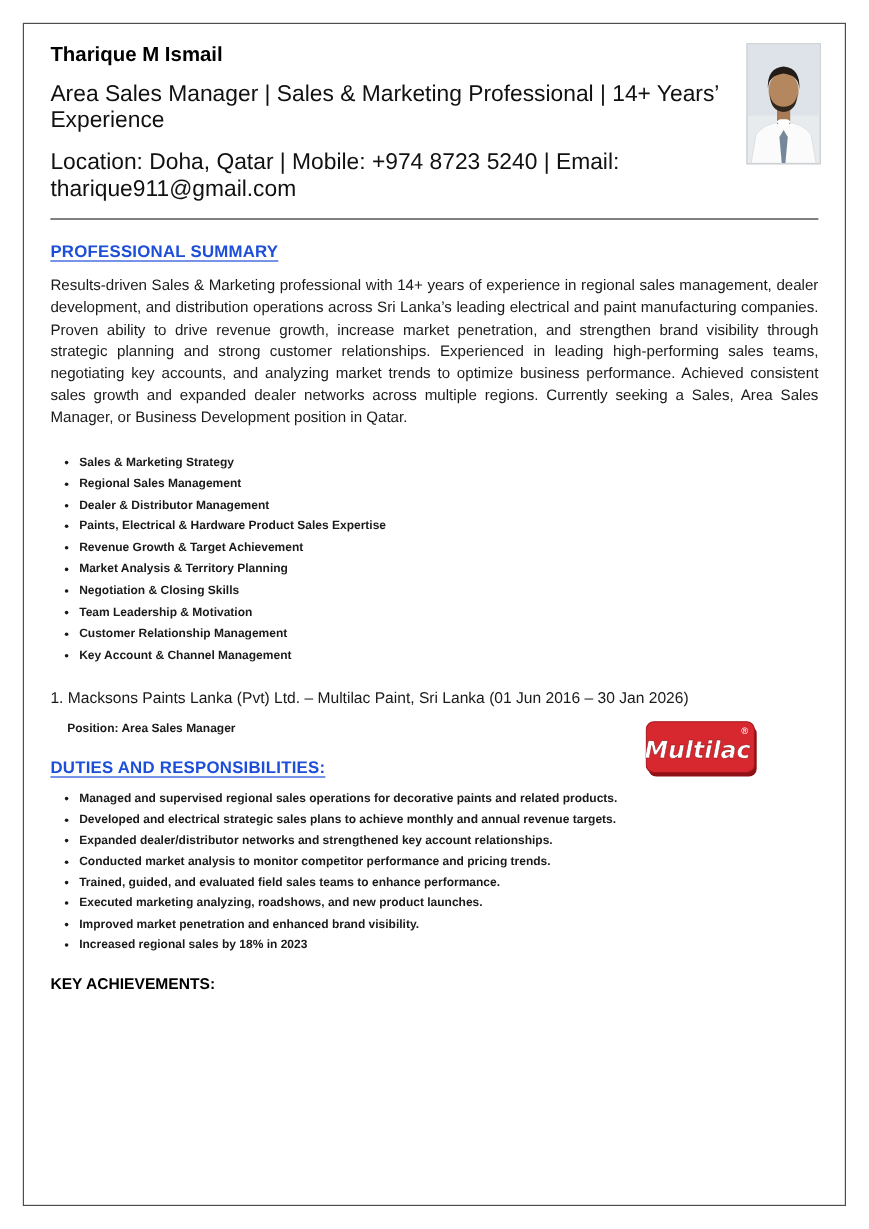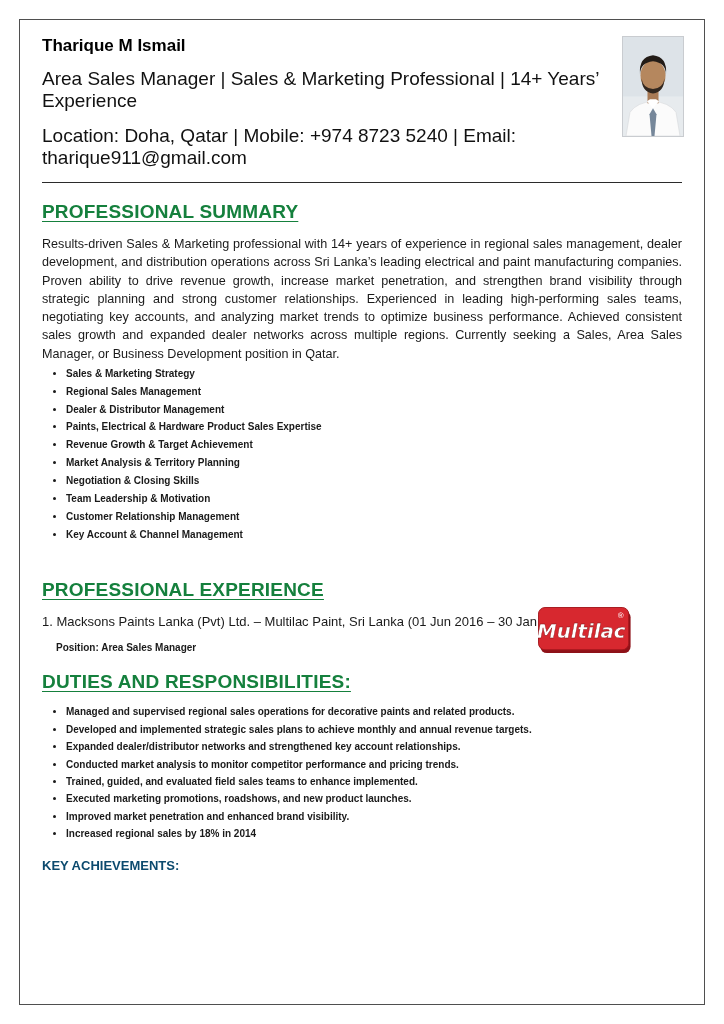--- a/index.html
+++ b/index.html
@@ -27,29 +27,29 @@
   .photo{
     position:absolute;top:0;right:-2px;width:60px;height:99px;
     border:1px solid #c9ccd0;overflow:hidden;background:#e6e9eb;
   }
   .photo svg{display:block;width:100%;height:100%;}
   .divider{
     border:none;border-top:1.6px solid #2b2b2b;margin:10px 0 0 0;
   }
   
   .sec-heading{
-    color:#15803d;font-size:19px;font-weight:bold;
+    color:#1d4ed8;font-size:14px;font-weight:bold;
     text-decoration:underline;text-underline-offset:3px;
     margin:18px 0 12px 0;letter-spacing:.2px;
   }
   .black-heading{
-    color:#0c4a6e;font-size:13px;font-weight:bold;margin:18px 0 10px 0;
+    color:#000000;font-size:13px;font-weight:bold;margin:18px 0 10px 0;
   }
   .body-text{
-    font-size:12.6px;line-height:1.45;text-align:justify;margin:0 0 4px 0;
+    font-size:12.6px;line-height:1.45;text-align:justify;margin:0 0 22px 0;
   }
   ul.bullets{
     margin:2px 0 6px 0;padding:0 0 0 24px;list-style:disc;
   }
   ul.bullets li{
     font-size:10px;line-height:1.34;margin:0 0 4.5px 0;text-align:justify;font-weight:bold;
   }
   ul.tight li{margin-bottom:4px;}
   .spacer-lg{height:14px;}
   
@@ -113,44 +113,43 @@
         <li>Negotiation &amp; Closing Skills</li>
         <li>Team Leadership &amp; Motivation</li>
         <li>Customer Relationship Management</li>
         <li>Key Account &amp; Channel Management</li>
       </ul>
   </div>
 
   <div class="spacer-lg"></div>
 
   <div class="experience-block">
-    <div class="sec-heading">PROFESSIONAL EXPERIENCE</div>
     <p class="job-line"><span class="job-company">1. Macksons Paints Lanka (Pvt) Ltd. – Multilac Paint, Sri Lanka</span><span class="job-dates"> (01 Jun 2016 – 30 Jan 2026)</span></p>
     <p class="position-line">Position: Area Sales Manager</p>
 
     <div class="logo">
       <svg viewBox="0 0 100 52">
         <rect x="2.5" y="4.5" width="96" height="45" rx="7" fill="#8e1118"></rect>
         <rect x="0.5" y="1" width="96" height="45" rx="7" fill="#d7282f"></rect>
         <rect x="0.5" y="1" width="96" height="45" rx="7" fill="none" stroke="#a3161c" stroke-width="1"></rect>
         <text x="46" y="33" text-anchor="middle" font-family="'DejaVu Sans',sans-serif" font-size="21" font-weight="bold" font-style="italic" fill="#ffffff" stroke="#7e0e13" stroke-width="0.4">Multilac</text>
         <text x="88" y="12" text-anchor="middle" font-family="'DejaVu Sans',sans-serif" font-size="8" fill="#ffffff">®</text>
       </svg>
     </div>
 
     <div class="sec-heading">DUTIES AND RESPONSIBILITIES:</div>
     <ul class="bullets tight">
         <li>Managed and supervised regional sales operations for decorative paints and related products.</li>
-        <li>Developed and implemented strategic sales plans to achieve monthly and annual revenue targets.</li>
+        <li>Developed and electrical strategic sales plans to achieve monthly and annual revenue targets.</li>
         <li>Expanded dealer/distributor networks and strengthened key account relationships.</li>
         <li>Conducted market analysis to monitor competitor performance and pricing trends.</li>
-        <li>Trained, guided, and evaluated field sales teams to enhance implemented.</li>
-        <li>Executed marketing promotions, roadshows, and new product launches.</li>
+        <li>Trained, guided, and evaluated field sales teams to enhance performance.</li>
+        <li>Executed marketing analyzing, roadshows, and new product launches.</li>
         <li>Improved market penetration and enhanced brand visibility.</li>
-        <li>Increased regional sales by 18% in 2014</li>
+        <li>Increased regional sales by 18% in 2023</li>
       </ul>
   </div>
 
   <div>
     <div class="black-heading">KEY ACHIEVEMENTS:</div>
   </div>
 
 </div>
 
 </body></html>

